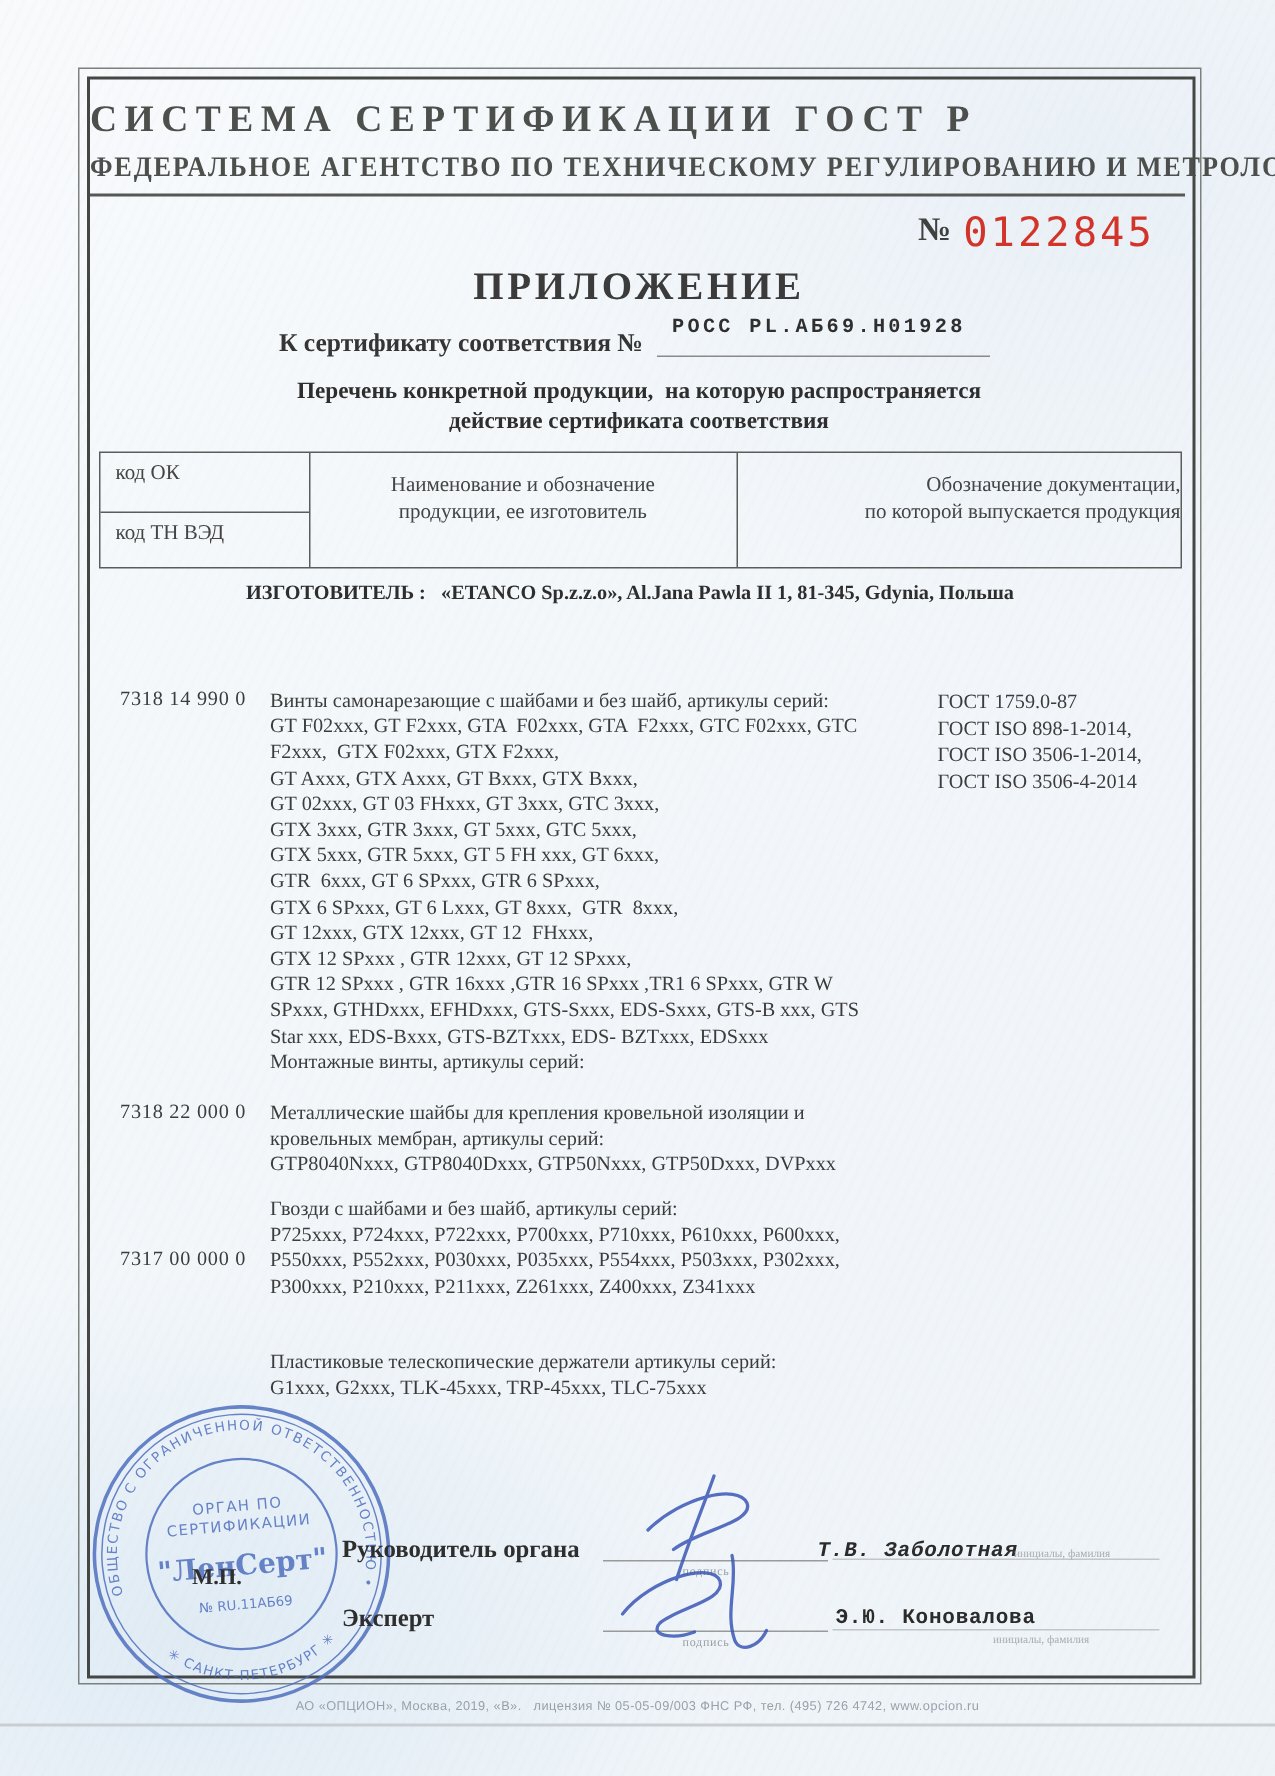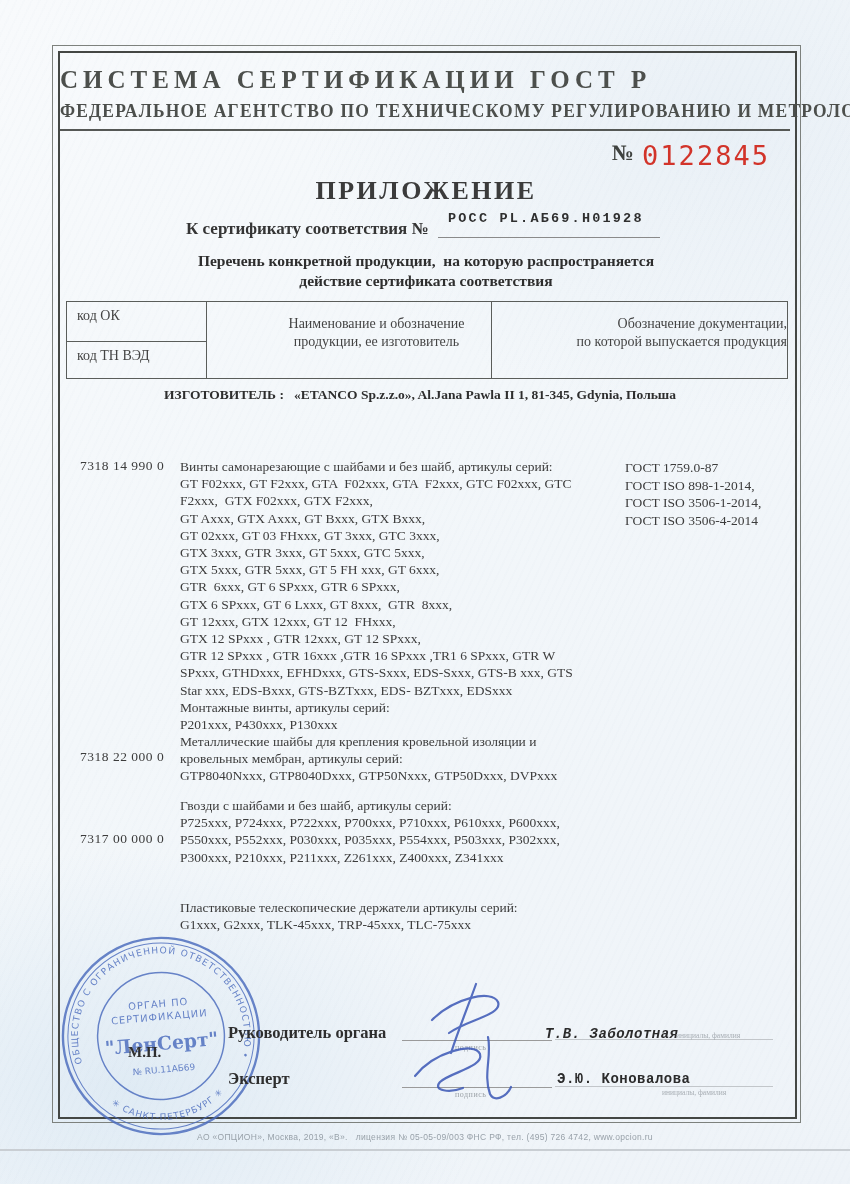--- a/index.html
+++ b/index.html
@@ -31,21 +31,21 @@
     font-size:13.5px;font-weight:bold;letter-spacing:2.2px;color:#2f2f2f;white-space:pre;}
   .cert-underline{position:absolute;left:438px;top:237px;width:222px;border-top:1px solid #8a8a8a;}
   .scope1{position:absolute;left:60px;right:58px;top:252px;text-align:center;font-size:15.5px;font-weight:bold;color:#2e2e2e;white-space:pre;}
   .scope2{position:absolute;left:60px;right:58px;top:272px;text-align:center;font-size:15.5px;font-weight:bold;color:#2e2e2e;white-space:pre;}
   .tbl{position:absolute;left:66px;top:301px;width:720px;height:76px;border:1px solid #5a5d5a;}
   .tbl .v1{position:absolute;left:139px;top:0;bottom:0;width:0;border-left:1px solid #5a5d5a;}
   .tbl .v2{position:absolute;left:424px;top:0;bottom:0;width:0;border-left:1px solid #5a5d5a;}
   .tbl .h1{position:absolute;left:0;top:39px;width:139px;border-top:1px solid #5a5d5a;}
   .cell-ok{position:absolute;left:10px;top:6px;font-size:14px;color:#444;}
   .cell-tnved{position:absolute;left:10px;top:46px;font-size:14px;color:#444;}
-  .hd-mid{position:absolute;left:139px;top:13px;width:285px;text-align:center;font-size:14px;line-height:18px;color:#444;padding-left:28px;}
+  .hd-mid{position:absolute;left:139px;top:13px;width:285px;text-align:center;font-size:14px;line-height:18px;color:#444;}
   .hd-right{position:absolute;left:424px;top:13px;width:296px;text-align:right;font-size:14px;line-height:18px;color:#444;}
   .mfr{position:absolute;left:60px;right:70px;top:387px;text-align:center;font-size:13.5px;font-weight:bold;color:#2e2e2e;white-space:pre;}
   .products-area{position:absolute;left:0;top:0;width:850px;height:905px;pointer-events:none;}
   .pblock{position:absolute;left:80px;width:706px;}
   .pcode{position:absolute;left:0;top:0;font-size:13.5px;letter-spacing:.5px;color:#3c3c3c;white-space:pre;}
   .plines{margin-left:100px;}
   .pline{font-size:13.5px;line-height:17.2px;color:#3c3c3c;white-space:pre;}
   .pdocs{position:absolute;left:545px;top:1px;}
   .docline{font-size:13.5px;line-height:17.6px;color:#3c3c3c;white-space:pre;}
   .stamp-wrap{position:absolute;left:57px;top:932px;width:208px;height:208px;transform:rotate(-5deg);opacity:.82;}
@@ -124,31 +124,30 @@
           <div class="pline">GTX 3xxx, GTR 3xxx, GT 5xxx, GTC 5xxx,</div>
           <div class="pline">GTX 5xxx, GTR 5xxx, GT 5 FH xxx, GT 6xxx,</div>
           <div class="pline">GTR  6xxx, GT 6 SPxxx, GTR 6 SPxxx,</div>
           <div class="pline">GTX 6 SPxxx, GT 6 Lxxx, GT 8xxx,  GTR  8xxx,</div>
           <div class="pline">GT 12xxx, GTX 12xxx, GT 12  FHxxx,</div>
           <div class="pline">GTX 12 SPxxx , GTR 12xxx, GT 12 SPxxx,</div>
           <div class="pline">GTR 12 SPxxx , GTR 16xxx ,GTR 16 SPxxx ,TR1 6 SPxxx, GTR W</div>
           <div class="pline">SPxxx, GTHDxxx, EFHDxxx, GTS-Sxxx, EDS-Sxxx, GTS-B xxx, GTS</div>
           <div class="pline">Star xxx, EDS-Bxxx, GTS-BZTxxx, EDS- BZTxxx, EDSxxx</div>
           <div class="pline">Монтажные винты, артикулы серий:</div>
-          <div class="pline">P201xxx, P430xxx, P130xxx</div>
         </div>
         <div class="pdocs">
           <div class="docline">ГОСТ 1759.0-87</div>
           <div class="docline">ГОСТ ISO 898-1-2014,</div>
           <div class="docline">ГОСТ ISO 3506-1-2014,</div>
           <div class="docline">ГОСТ ISO 3506-4-2014</div>
         </div>
       </div>
       <div class="pblock" style="top: 733px;">
-        <div class="pcode" style="top: 0px; margin-top: 16px;">7318 22 000 0</div>
+        <div class="pcode" style="top: 0px;">7318 22 000 0</div>
         <div class="plines">
           <div class="pline">Металлические шайбы для крепления кровельной изоляции и</div>
           <div class="pline">кровельных мембран, артикулы серий:</div>
           <div class="pline">GTP8040Nxxx, GTP8040Dxxx, GTP50Nxxx, GTP50Dxxx, DVPxxx</div>
         </div>
       </div>
       <div class="pblock" style="top: 797px;">
         <div class="pcode" style="top: 34.4px;">7317 00 000 0</div>
         <div class="plines">
           <div class="pline">Гвозди с шайбами и без шайб, артикулы серий:</div>

